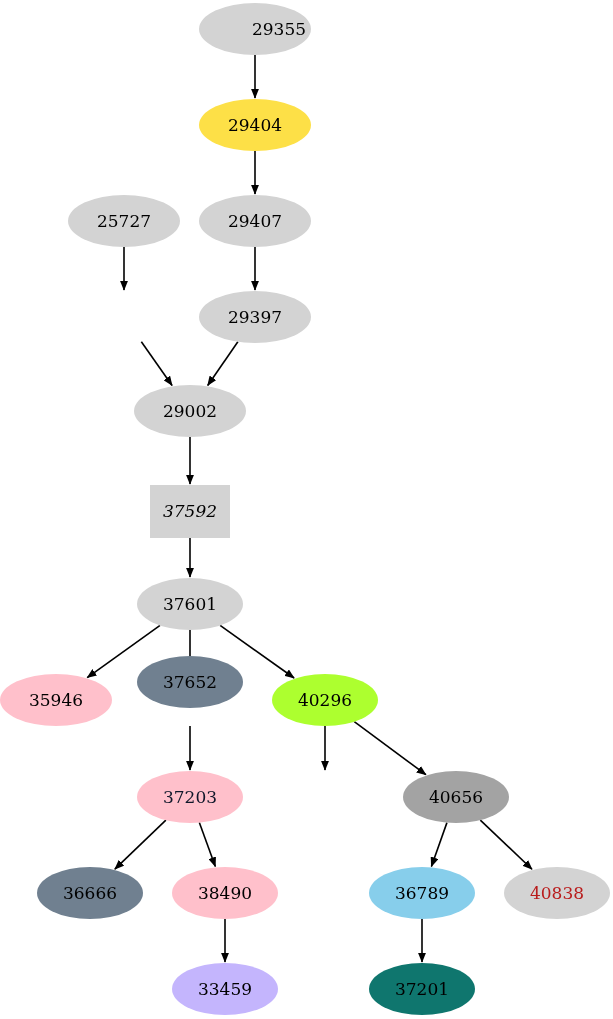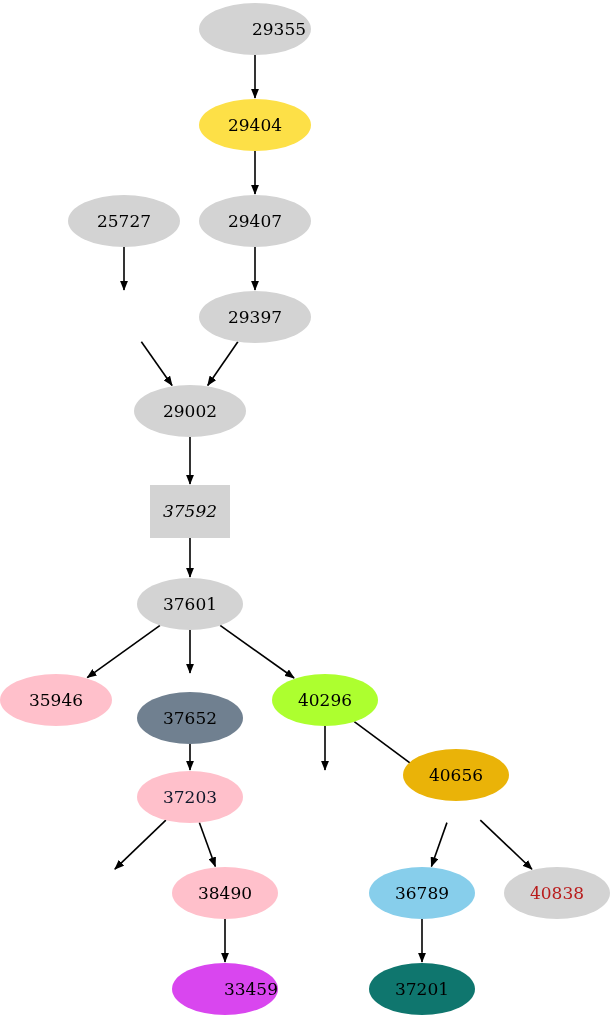--- a/index.html
+++ b/index.html
@@ -110,41 +110,44 @@
       </div>
       <div class="node box" style="left: 150px; top: 485px; width: 80px; height: 53px; background: rgb(211, 211, 211); font-style: italic;">
         <span class="node-label" style="color: rgb(0, 0, 0);">37592</span>
       </div>
       <div class="node ellipse" style="left: 137px; top: 578px; width: 106px; height: 52px; background: rgb(211, 211, 211);">
         <span class="node-label" style="color: rgb(0, 0, 0);">37601</span>
       </div>
       <div class="node ellipse" style="left: 0px; top: 674px; width: 112px; height: 52px; background: rgb(255, 192, 203);">
         <span class="node-label" style="color: rgb(0, 0, 0);">35946</span>
       </div>
-      <div class="node ellipse" style="left: 137px; top: 692px; width: 106px; height: 52px; background: rgb(112, 128, 144); justify-content: center;">
+      <div class="node ellipse" style="left: 137px; top: 656px; width: 106px; height: 52px; background: rgb(112, 128, 144); justify-content: center;">
         <span class="node-label" style="color: rgb(0, 0, 0);">37652</span>
       </div>
       <div class="node ellipse" style="left: 272px; top: 674px; width: 106px; height: 52px; background: rgb(173, 255, 47);">
         <span class="node-label" style="color: rgb(0, 0, 0);">40296</span>
       </div>
       <div class="node ellipse" style="left: 137px; top: 771px; width: 106px; height: 52px; background: rgb(255, 192, 203);">
         <span class="node-label" style="color: #0f172a;">37203</span>
       </div>
-      <div class="node ellipse" style="left: 403px; top: 749px; width: 106px; height: 52px; background: #eab308;">
+      <div class="node ellipse" style="left: 403px; top: 771px; width: 106px; height: 52px; background: #a3a3a3;">
         <span class="node-label" style="color: rgb(0, 0, 0);">40656</span>
+      </div>
+      <div class="node ellipse" style="left: 37px; top: 867px; width: 106px; height: 52px; background: rgb(112, 128, 144);">
+        <span class="node-label" style="color: rgb(0, 0, 0);">36666</span>
       </div>
       <div class="node ellipse" style="left: 172px; top: 867px; width: 106px; height: 52px; background: rgb(255, 192, 203);">
         <span class="node-label" style="color: rgb(0, 0, 0);">38490</span>
       </div>
       <div class="node ellipse" style="left: 369px; top: 867px; width: 106px; height: 52px; background: rgb(135, 206, 235);">
         <span class="node-label" style="color: rgb(0, 0, 0);">36789</span>
       </div>
       <div class="node ellipse" style="left: 504px; top: 867px; width: 106px; height: 52px; background: rgb(211, 211, 211);">
         <span class="node-label" style="color: #b91c1c;">40838</span>
       </div>
-      <div class="node ellipse" style="left: 172px; top: 963px; width: 106px; height: 52px; background: #d946ef; justify-content: flex-end;">
+      <div class="node ellipse" style="left: 172px; top: 963px; width: 106px; height: 52px; background: #c4b5fd;">
         <span class="node-label" style="color: rgb(0, 0, 0);">33459</span>
       </div>
       <div class="node ellipse" style="left: 369px; top: 963px; width: 106px; height: 52px; background: #0f766e;">
         <span class="node-label" style="color: rgb(0, 0, 0);">37201</span>
       </div>
     </div>
 </div>
 
 </body></html>

